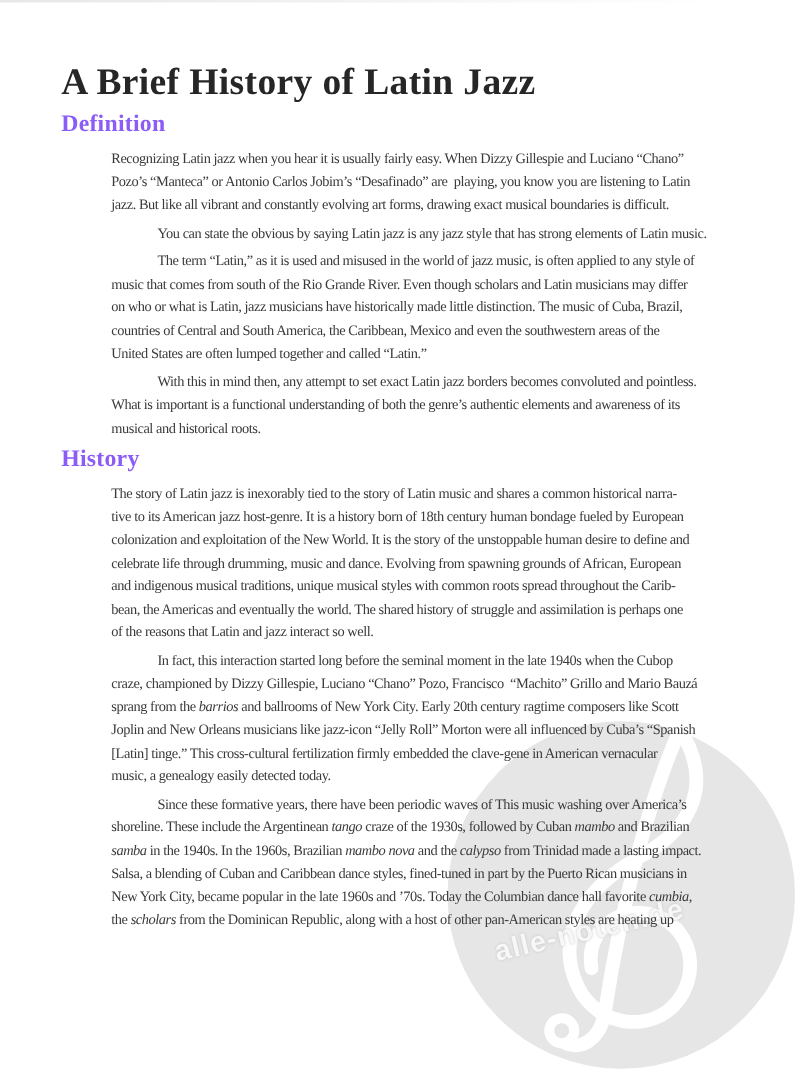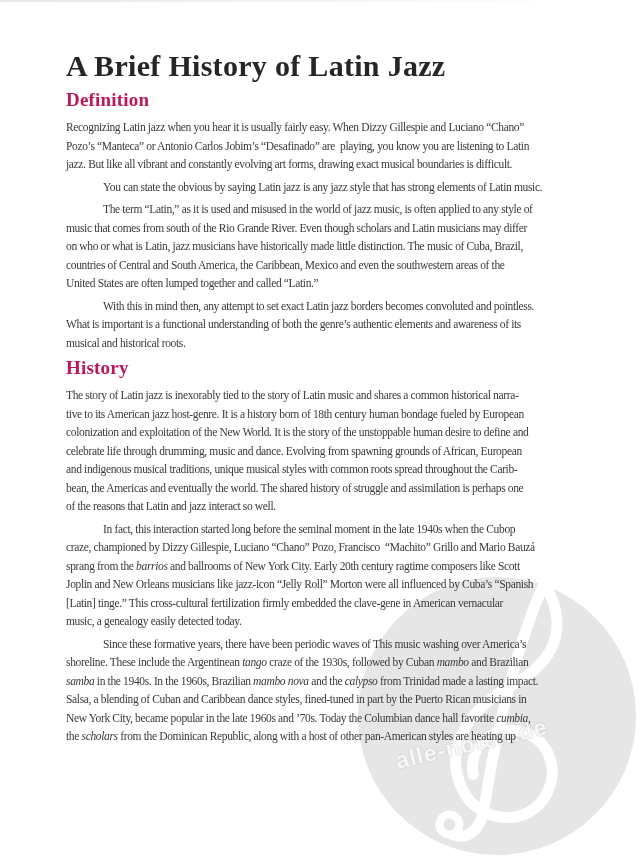--- a/index.html
+++ b/index.html
@@ -28,35 +28,36 @@
     position:absolute;left:396px;top:748px;
     transform:rotate(-13deg);transform-origin:left center;
     font-family:"Liberation Sans","DejaVu Sans",sans-serif;
     font-weight:bold;font-size:23px;letter-spacing:1px;
     color:#f7f7f7;text-shadow:0 0 2px rgba(185,185,185,0.9);
     white-space:nowrap;
   }
 
   
   .content{
-    position:absolute;left:66px;top:50px;width:530px;z-index:1;
+    position:absolute;left:49px;top:50px;width:530px;z-index:1;
     color:#3a3a3a;
   }
   .doc-title{
     margin:0 0 6px 0;font-size:30px;line-height:32px;font-weight:bold;
     color:#262626;letter-spacing:0.3px;
   }
   .section-heading{
     margin:4px 0 6px 0;font-size:19px;line-height:24px;font-weight:bold;
-    color:#be185d;letter-spacing:0.2px;
+    color:#8b5cf6;letter-spacing:0.2px;
   }
   .para{margin:0 0 4px 0;}
   .line{
     white-space:pre;font-size:11.5px;line-height:18.5px;
     letter-spacing:-0.35px;
+    margin-left:40px;
   }
   .para.indent .line:first-child{padding-left:37px;}
   .line em{font-style:italic;}
 </style>
 </head>
 <body>
 
 <div class="page">
   <div class="top-edge"></div>
 

